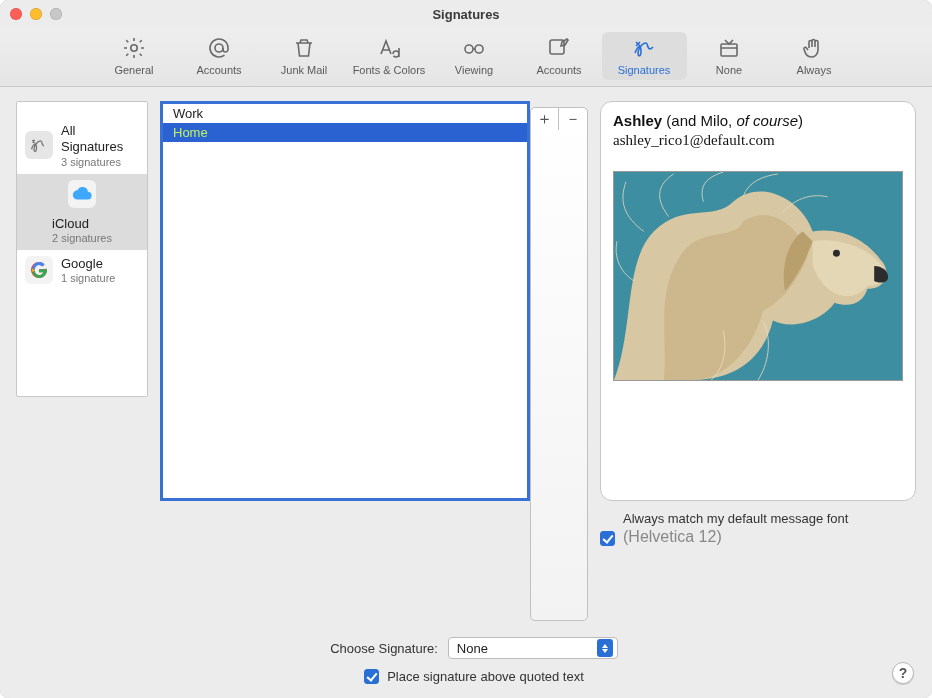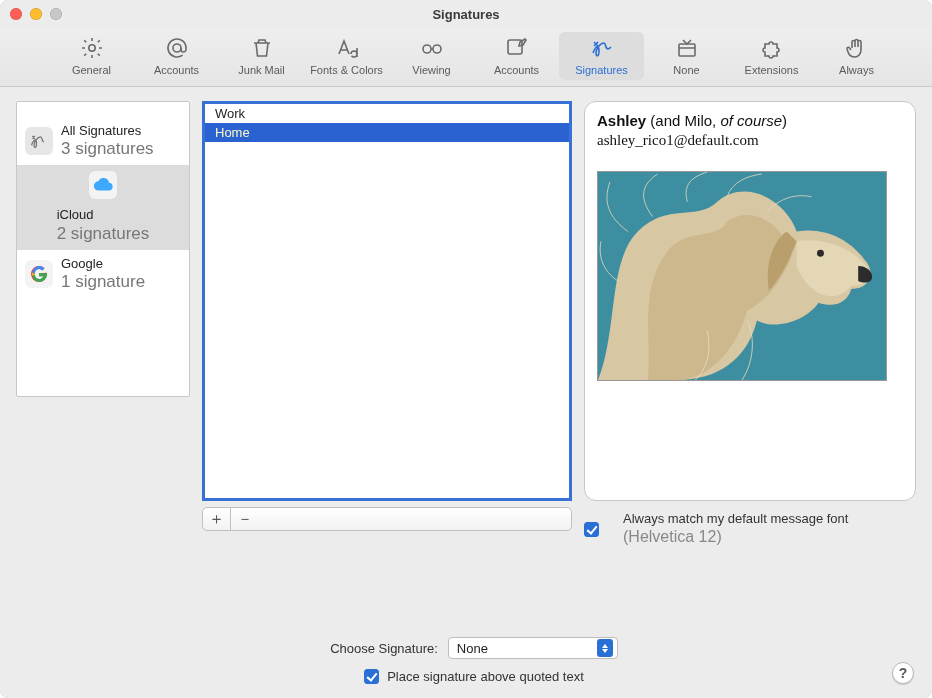--- a/index.html
+++ b/index.html
@@ -70,35 +70,35 @@
   }
   .acct-row.selected { background: #dcdcdc; flex-direction: column; }
   .acct-icon {
     width: 28px; height: 28px; border-radius: 6px;
     background: #f3f3f3;
     display: flex; align-items: center; justify-content: center;
     flex-shrink: 0;
   }
   .acct-icon.allsig { background: #e6e6e6; }
   .acct-text .name { font-size: 13px; color: #222; line-height: 1.25;}
-  .acct-text .sub { font-size: 17px; color: #777; }
-
-  .sigs-col { display: flex; flex-direction: column; }
+  .acct-text .sub { font-size: 11px; color: #777; }
+
+  .sigs-col { display: flex; flex-direction: row; }
   .sig-list {
     width: 370px; height: 400px;
     border: 3px solid #3771d5;
     background: #fff;
     overflow: hidden;
   }
   .sig-item {
     font-size: 13px;
     padding: 2px 10px;
     color: #222;
   }
-  .sig-item.selected { background: #2a62d1; color: #fef9c3; }
+  .sig-item.selected { background: #2a62d1; color: #bef264; }
   .add-remove {
     margin-top: 6px;
     display: inline-flex;
     border: 1px solid #c0c0c0;
     border-radius: 5px; overflow: hidden;
     background: linear-gradient(#fff,#f2f2f2);
   }
   .add-remove button {
     width: 28px; height: 22px;
     border: none; background: transparent;
@@ -123,21 +123,21 @@
     width: 290px; height: 210px;
     background: #3d8ea0;
     border: 1px solid #999;
     position: relative;
     overflow: hidden;
   }
   .sig-image svg { width: 100%; height: 100%; display: block; }
 
   .match-row {
     margin-top: 10px;
-    display: flex; align-items: center; gap: 24px;
+    display: flex; align-items: flex-end; gap: 8px;
     font-size: 13px; color: #333;
   }
   .match-row .sub { font-size: 16px; color: #888; margin-top: 2px; }
   .match-row input[type=checkbox] { margin-top: 2px; }
 
   input[type=checkbox] {
     appearance: none;
     width: 15px; height: 15px;
     border: 1px solid #9a9a9a; border-radius: 3px;
     background: #fff;
@@ -260,26 +260,20 @@
             <path d="M4 6l4 4M8 6l-4 4"></path>
           </svg></span>
         <span class="toolbar-label">Signatures</span>
       </div>
       <div class="toolbar-item">
         <span><svg viewBox="0 0 24 24">
             <rect x="4" y="8" width="16" height="12" rx="1"></rect>
             <path d="M4 12h16M8 4l4 4 4-4"></path>
           </svg></span>
         <span class="toolbar-label">None</span>
-      </div>
-      <div class="toolbar-item">
-        <span><svg viewBox="0 0 24 24">
-            <path d="M5 8h4a2 2 0 1 1 4 0h4v4a2 2 0 1 1 0 4v4H13a2 2 0 1 1-4 0H5v-4a2 2 0 1 1 0-4z"></path>
-          </svg></span>
-        <span class="toolbar-label">Extensions</span>
       </div>
       <div class="toolbar-item">
         <span><svg viewBox="0 0 24 24">
             <path d="M7 12V6a1.5 1.5 0 1 1 3 0v5V5a1.5 1.5 0 1 1 3 0v6V6a1.5 1.5 0 1 1 3 0v8c0 4-3 7-6 7s-6-2-7-5l-1-3c-.5-1.5 1.5-2.5 2.5-1l1.5 2"></path>
           </svg></span>
         <span class="toolbar-label">Always</span>
       </div>
     </div>
 
   <div class="content">

